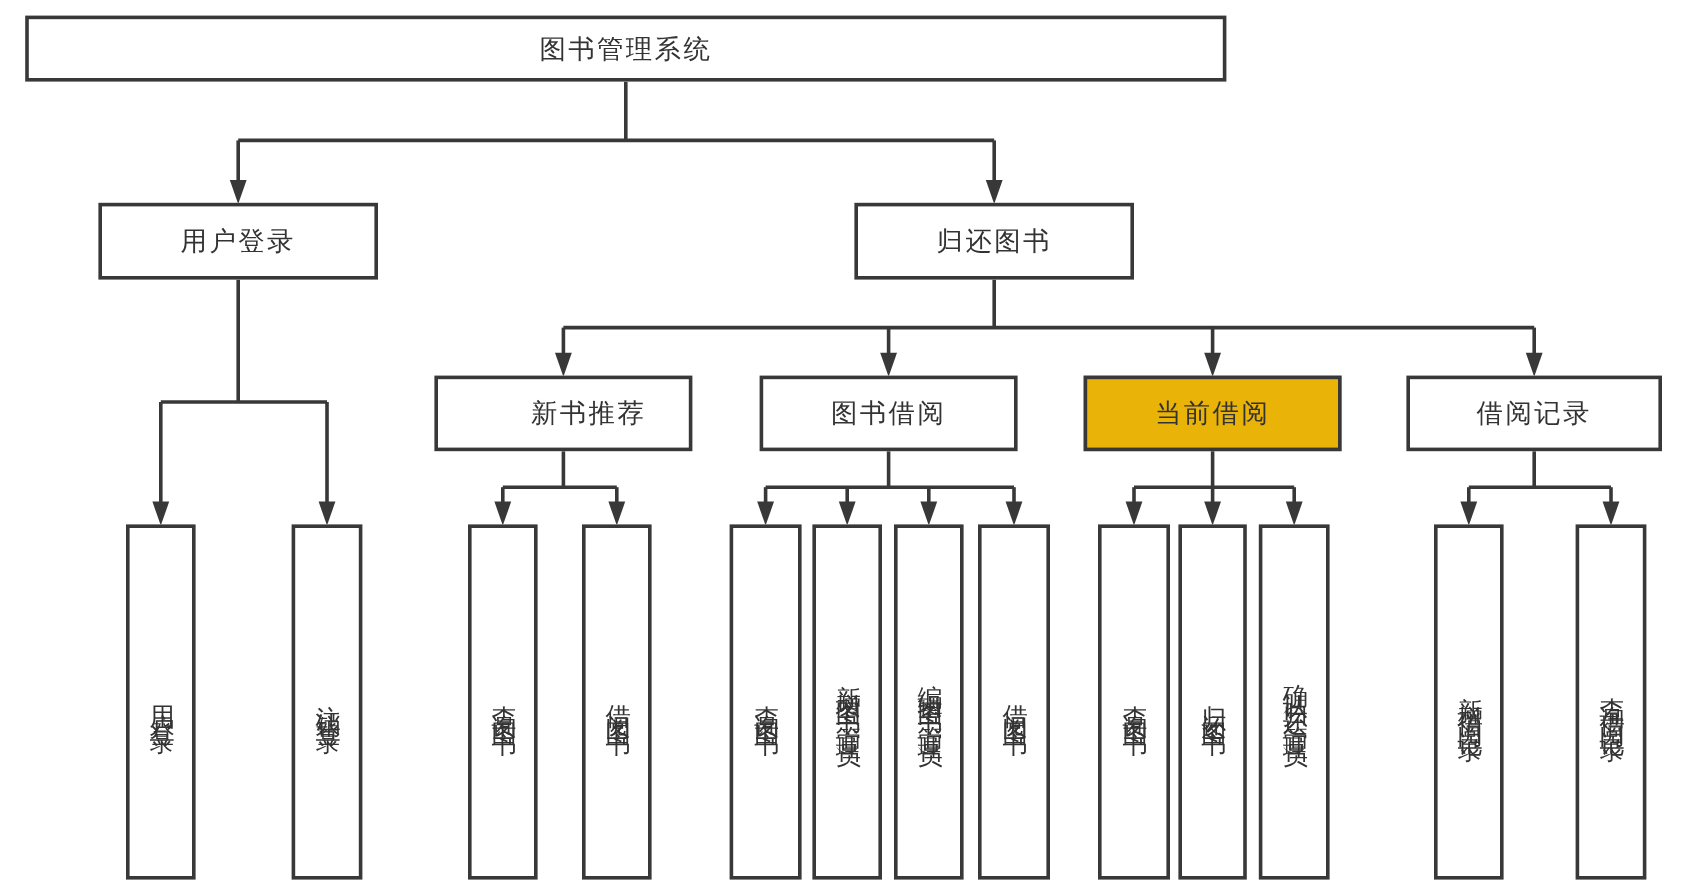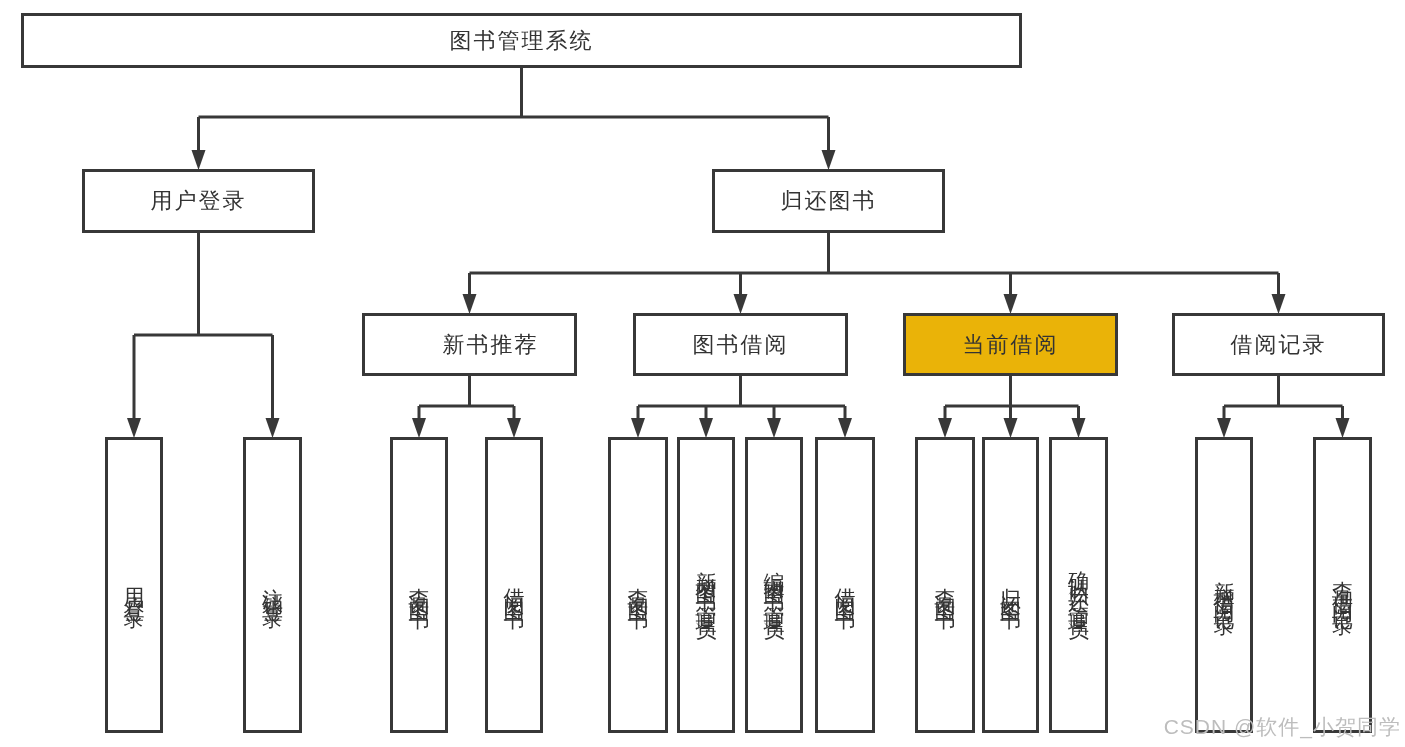--- a/index.html
+++ b/index.html
@@ -154,14 +154,13 @@
       <div class="node v" style="left: 1049px; top: 437px; width: 59px; height: 296px; border-color: rgb(56, 56, 56); background: rgb(255, 255, 255); color: rgb(51, 51, 51);">
         <span>确认归还（管理员）</span>
       </div>
       <div class="node v" style="left: 1195px; top: 437px; width: 58px; height: 296px; border-color: rgb(56, 56, 56); background: rgb(255, 255, 255); color: rgb(51, 51, 51);">
         <span>新增借阅记录</span>
       </div>
       <div class="node v" style="left: 1313px; top: 437px; width: 59px; height: 296px; border-color: rgb(56, 56, 56); background: rgb(255, 255, 255); color: rgb(51, 51, 51);">
         <span>查询借阅记录</span>
       </div>
     </div>
-  <span class="watermark" style="color: rgb(189, 189, 189);">CSDN @软件_小贺同学</span>
 </div>
 
 </body></html>

